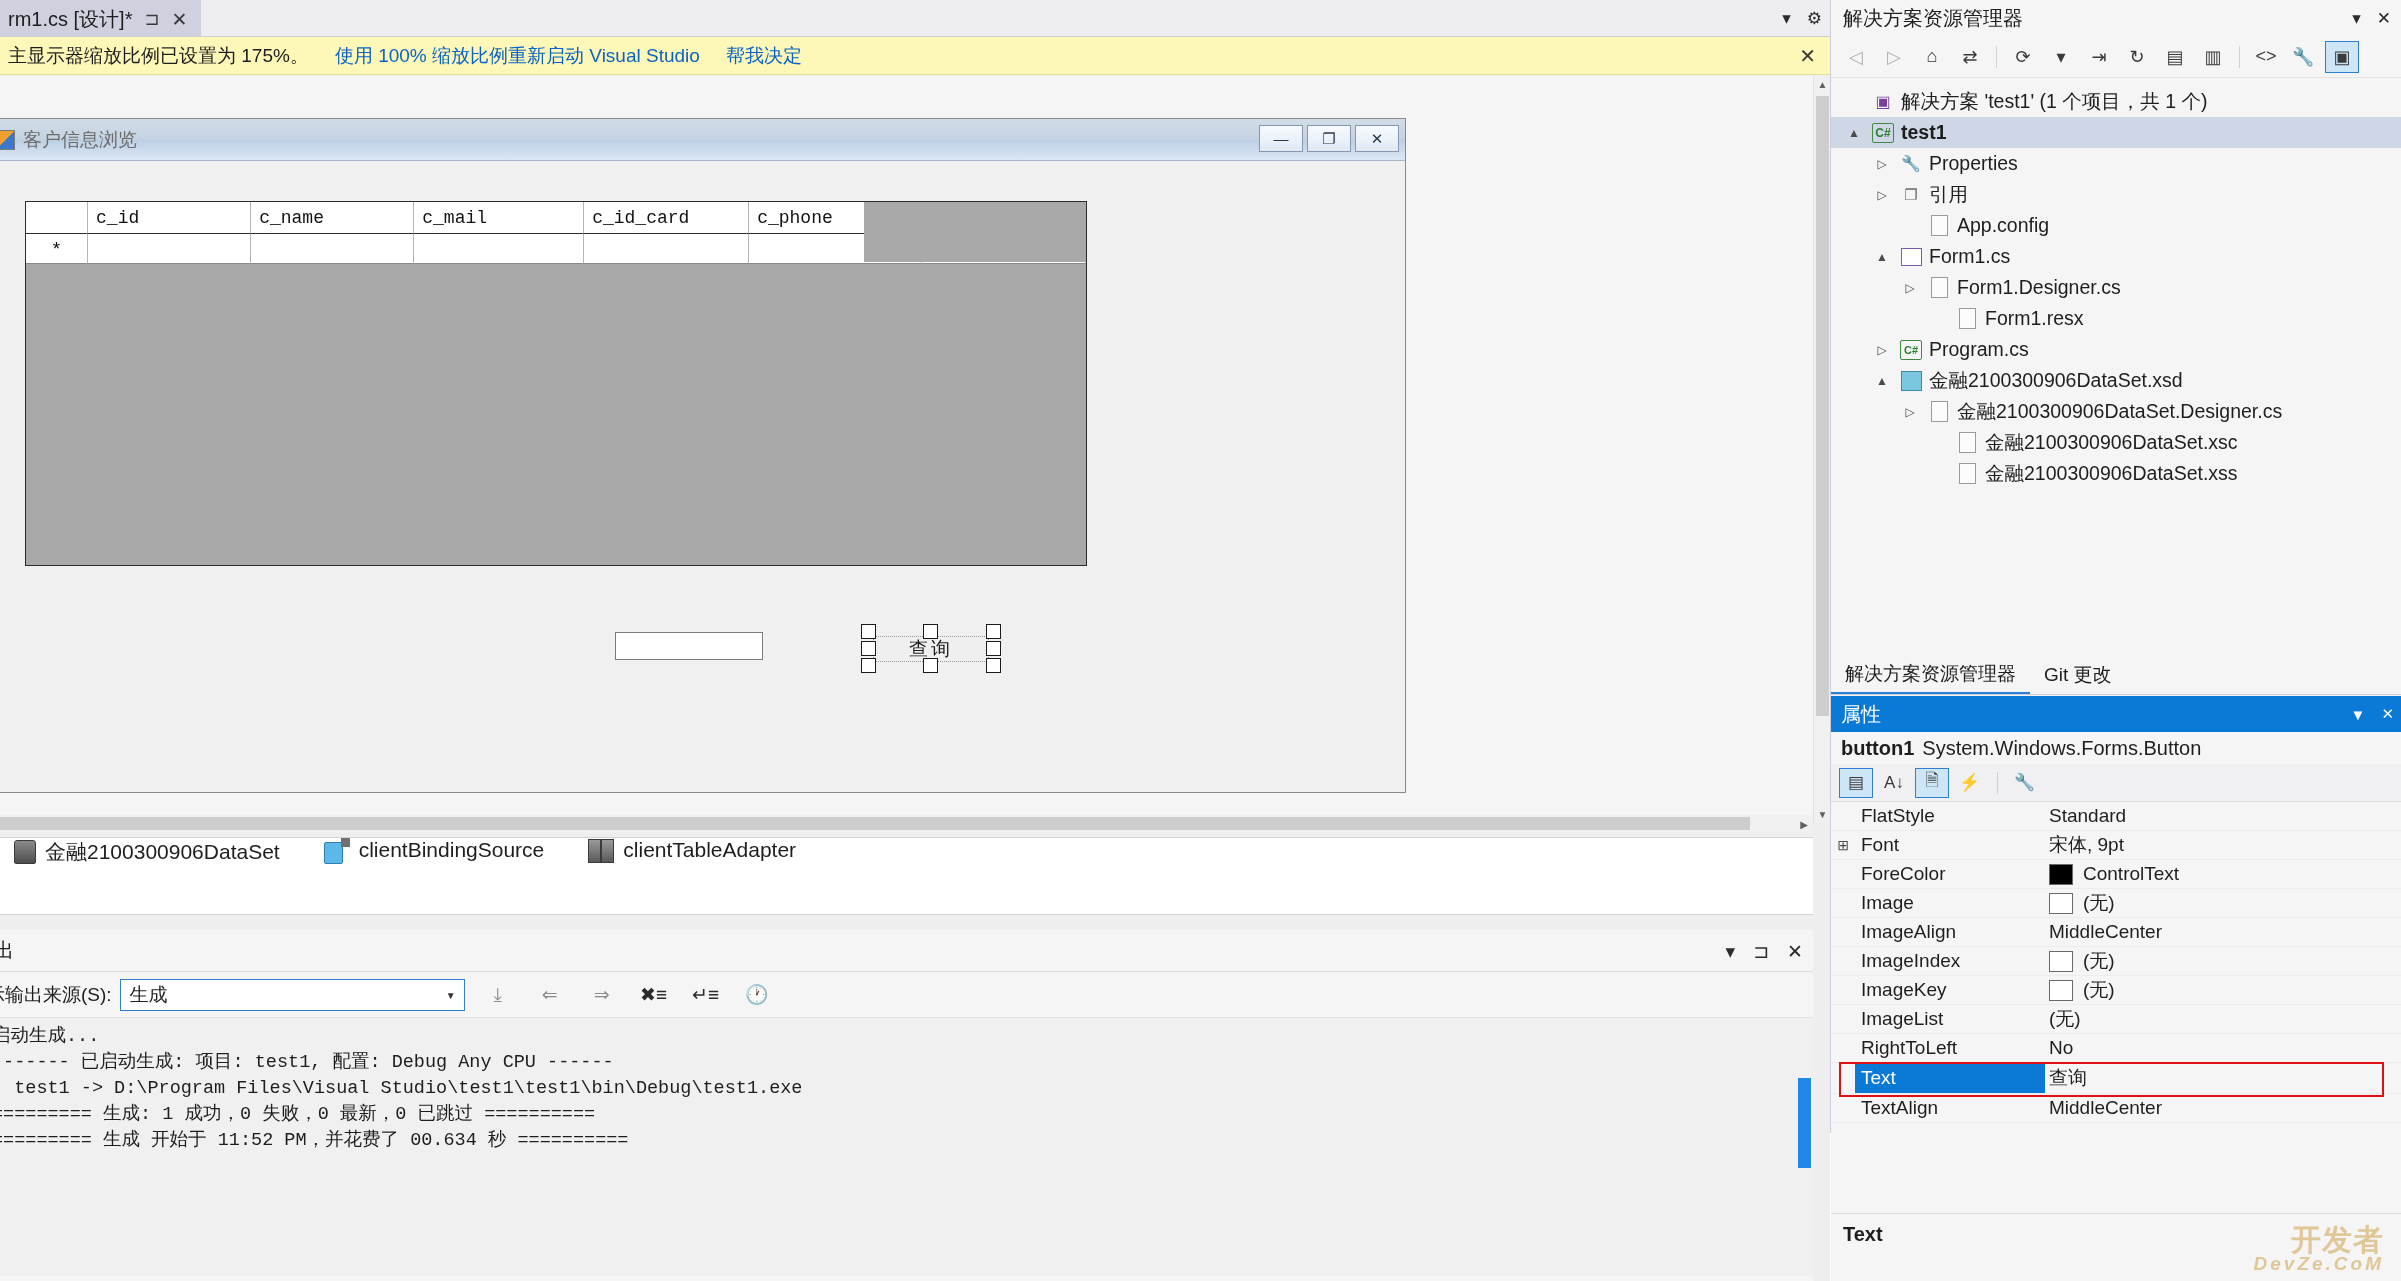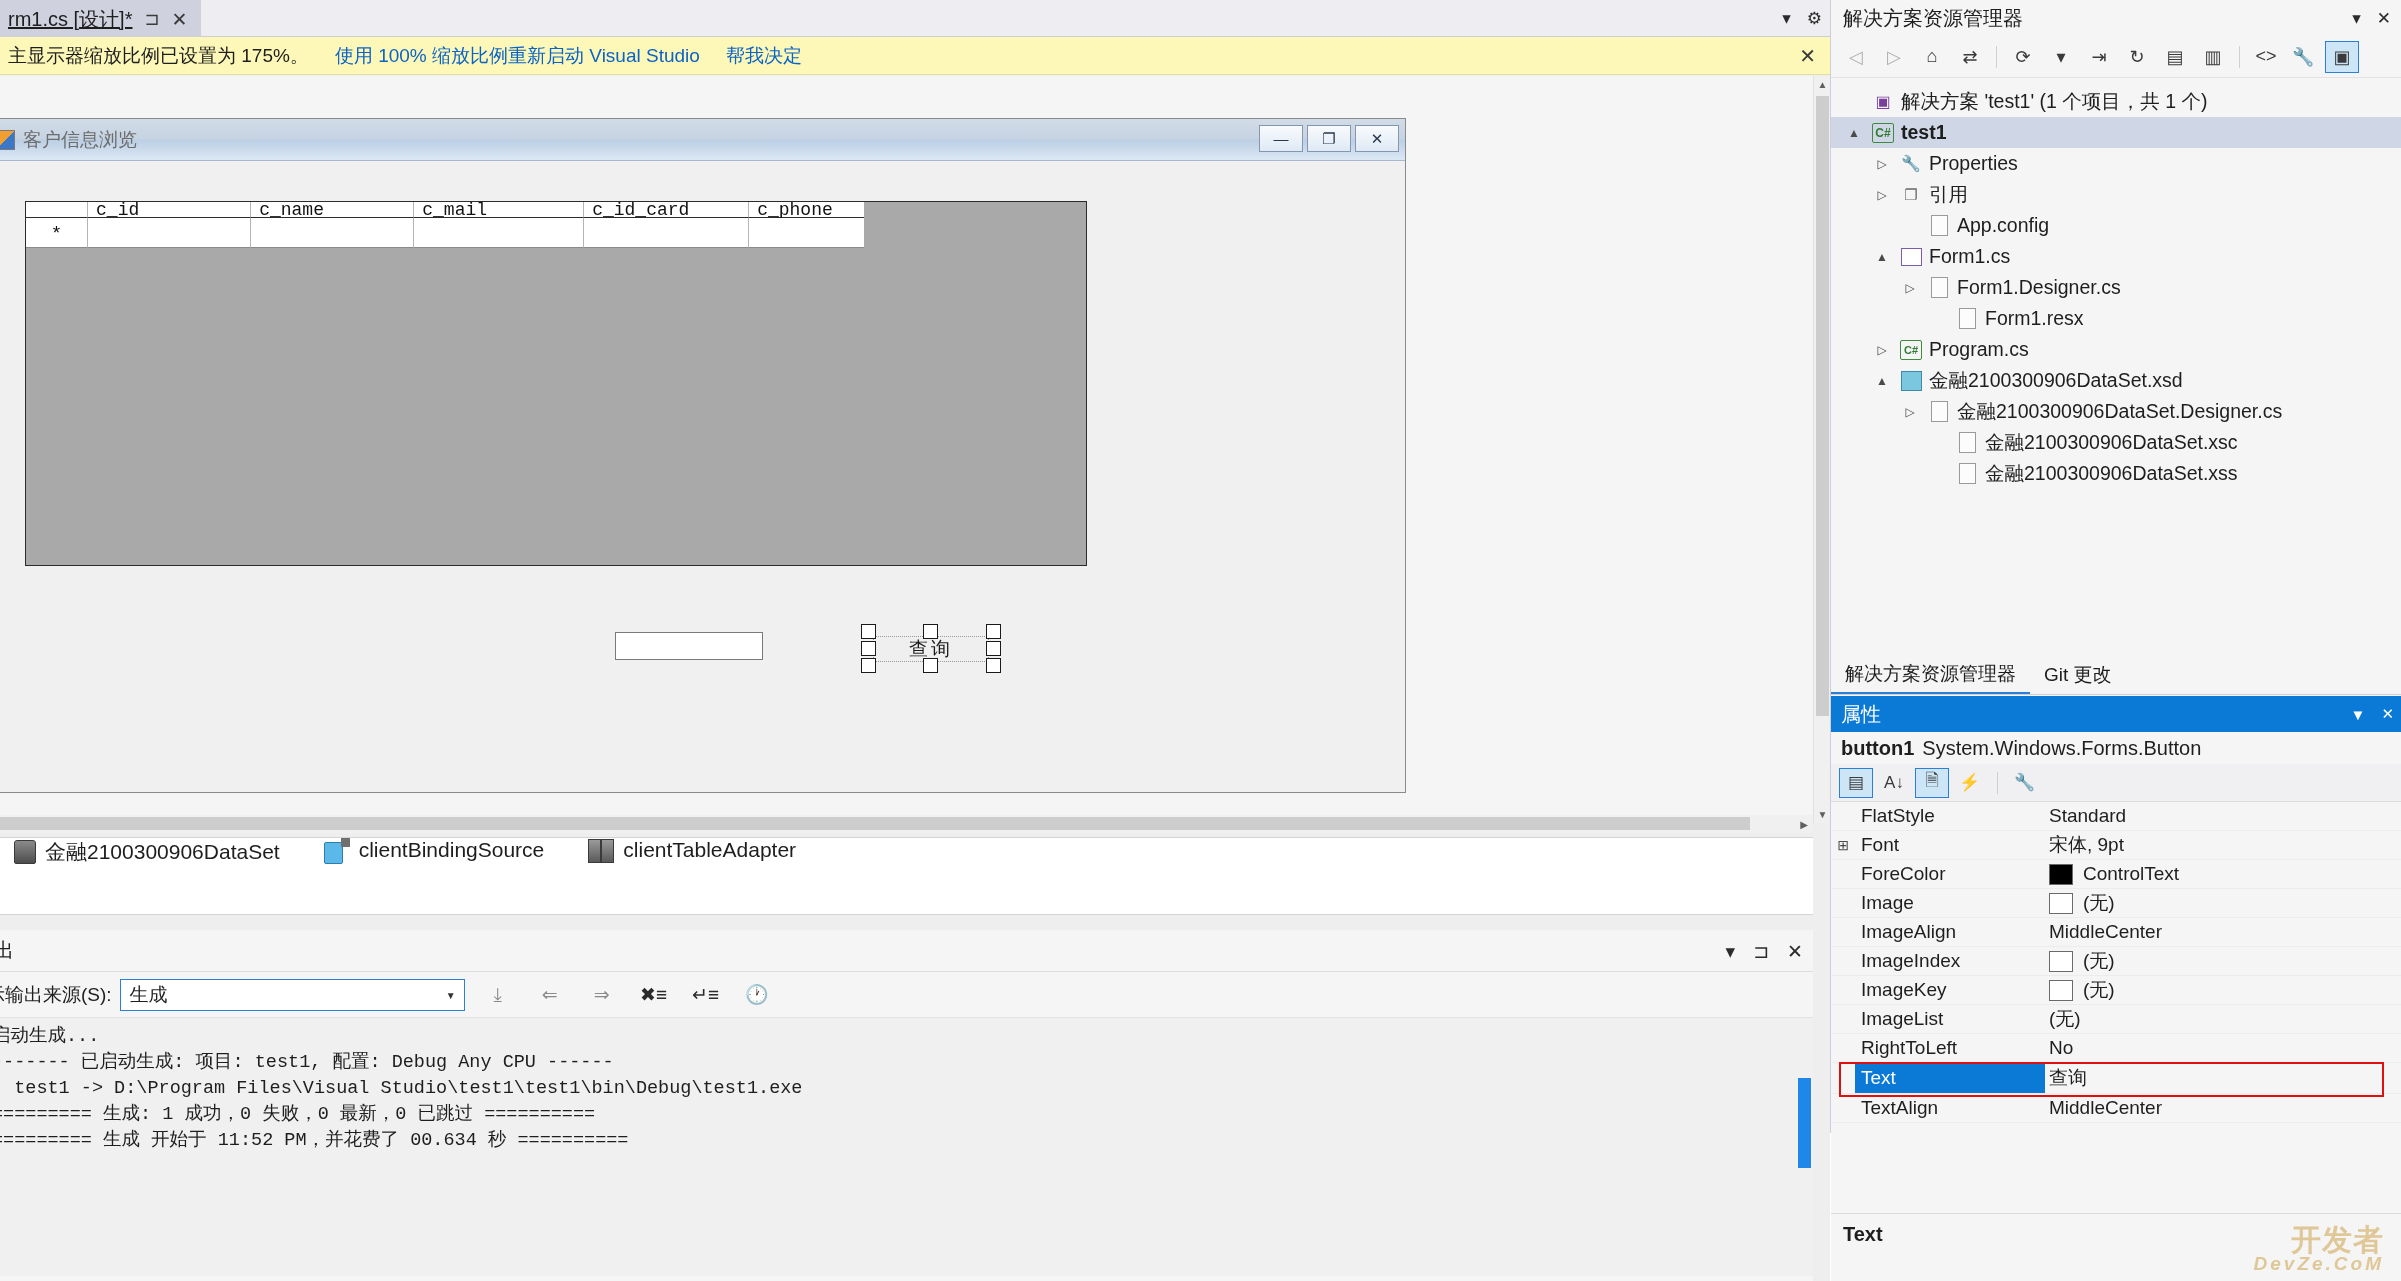--- a/index.html
+++ b/index.html
@@ -24,21 +24,21 @@
     background: #eeeef2;
     border-bottom: 1px solid #cccedb;
   }
   .tab-active {
     position: absolute; left: -14px; top: 0; height: 37px;
     background: #cfd1de;
     display: flex; align-items: center;
     padding: 0 14px 0 22px; gap: 12px;
     border-top: 1px solid #cfd1de;
   }
-  .tab-label { font-size: 20px; color: #1e1e1e; white-space: nowrap; text-decoration: underline; }
+  .tab-label { font-size: 20px; color: #1e1e1e; white-space: nowrap; }
   .tab-pin, .tab-close {
     font-size: 18px; color: #3b3b3b; line-height: 1; cursor: pointer;
   }
   .tab-close { font-size: 19px; }
   .tabstrip-right {
     position: absolute; right: 8px; top: 0; height: 37px;
     display: flex; align-items: center; gap: 16px;
   }
   .ts-ico { font-size: 17px; color: #2b2b2b; cursor: pointer; }
 
@@ -99,21 +99,21 @@
   }
   .wf-body { position: relative; height: 631px; background: #f0f0f0; }
 
   
   .dgv {
     position: absolute; left: 40px; top: 40px;
     width: 1062px; height: 365px;
     background: #a9a9a9;
     border: 1px solid #2b2b2b;
   }
-  .dgv-header { display: flex; height: 16px; background: #d946ef; }
+  .dgv-header { display: flex; height: 32px; background: #d946ef; }
   .dgv-hcell {
     border-right: 1px solid #b5b5b5;
     border-bottom: 1px solid #2b2b2b;
     background: #ffffff;
     display: flex; align-items: center;
     padding-left: 8px;
     font-family: "Liberation Mono", monospace;
     font-size: 18px; color: #111;
   }
   .dgv-hcell.rowsel { width: 64px; padding: 0; }

